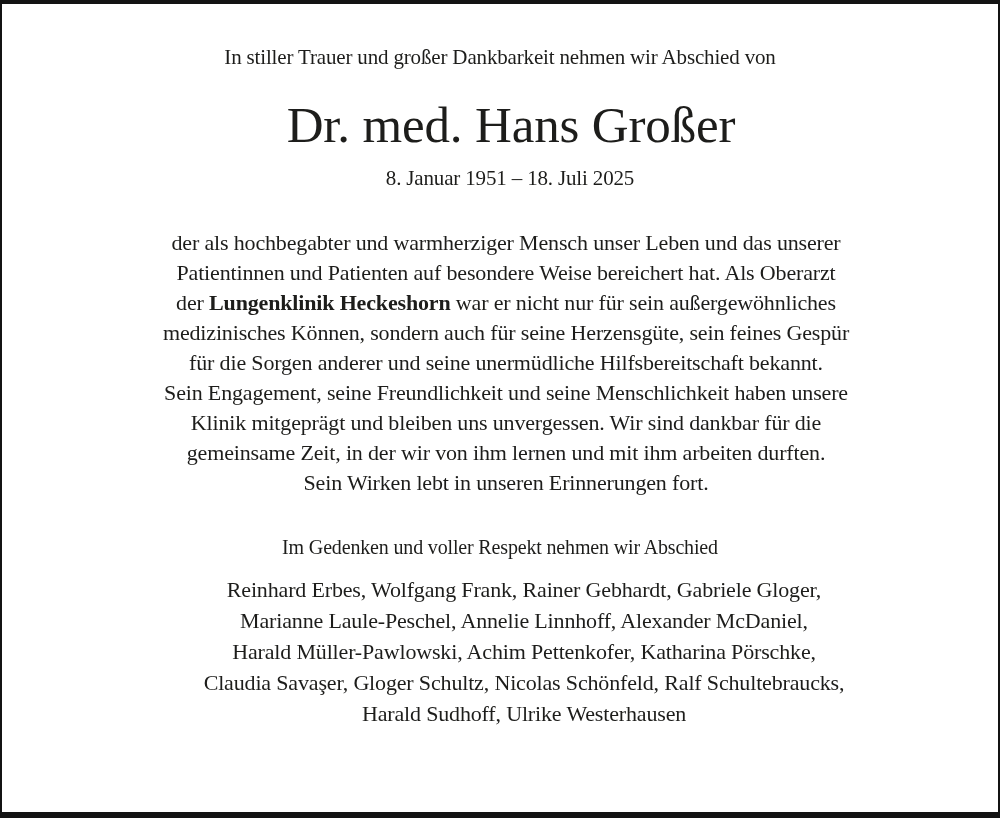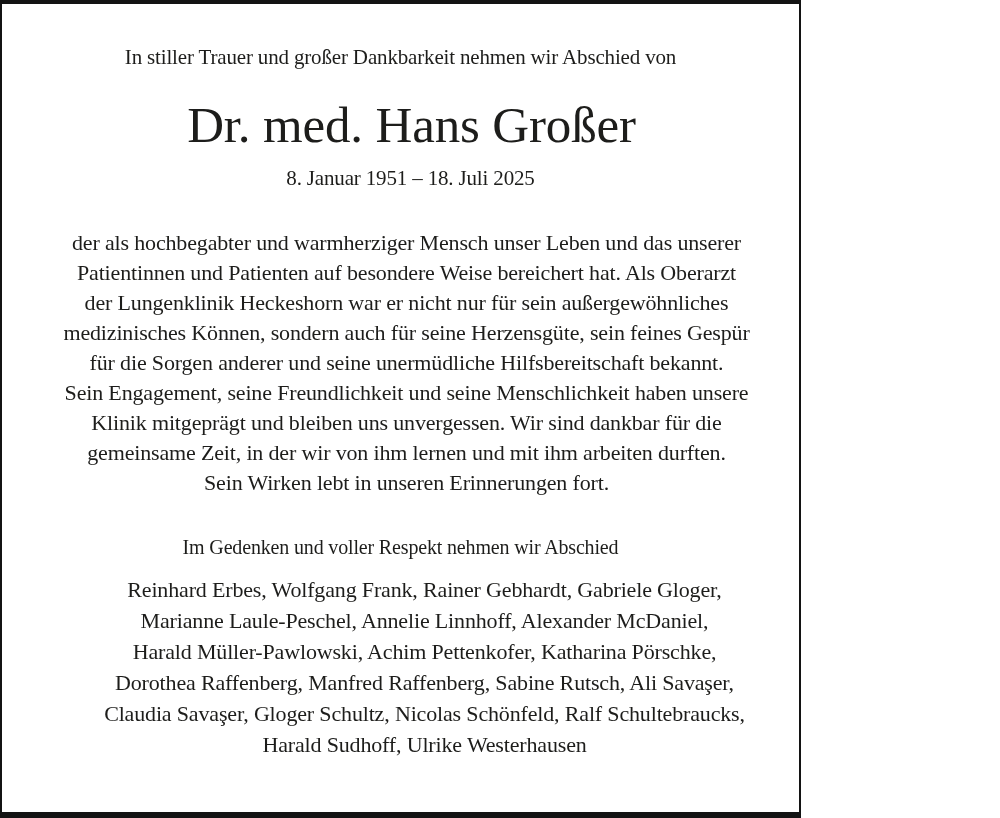--- a/index.html
+++ b/index.html
@@ -2,21 +2,21 @@
 <html><head>
 <meta charset="utf-8">
 <style>
   html, body {
     margin: 0;
     padding: 0;
     background: #ffffff;
   }
   .notice-card {
     box-sizing: border-box;
-    width: 801px;
+    width: 1000px;
     height: 818px;
     background: #ffffff;
     border-style: solid;
     border-color: #131313;
     border-top-width: 4px;
     border-right-width: 2px;
     border-bottom-width: 6px;
     border-left-width: 2px;
     padding-top: 40px;
     overflow: hidden;
@@ -45,21 +45,21 @@
   .obituary-body {
     margin-top: 36px;
     font-size: 22px;
   }
   .obituary-body .body-line {
     line-height: 30px;
     white-space: nowrap;
     padding-left: 12px;
   }
   .clinic-name {
-    font-weight: normal;
+    font-weight: bold;
   }
   .farewell-line {
     margin-top: 35px;
     font-size: 20px;
     line-height: 29px;
   }
   .mourners-list {
     margin-top: 12px;
     font-size: 22px;
     padding-left: 48px;
@@ -91,18 +91,17 @@
     <div class="body-line">gemeinsame Zeit, in der wir von ihm lernen und mit ihm arbeiten durften.</div>
     <div class="body-line">Sein Wirken lebt in unseren Erinnerungen fort.</div>
   </div>
 
   <div class="farewell-line">Im Gedenken und voller Respekt nehmen wir Abschied</div>
 
   <div class="mourners-list">
     <div class="mourner-line">Reinhard Erbes, Wolfgang Frank, Rainer Gebhardt, Gabriele Gloger,</div>
     <div class="mourner-line">Marianne Laule-Peschel, Annelie Linnhoff, Alexander McDaniel,</div>
     <div class="mourner-line">Harald Müller-Pawlowski, Achim Pettenkofer, Katharina Pörschke,</div>
-    <div class="mourner-line">Dorothea Raffenberg, Manfred Raffenberg, Sabine Rutsch, Ali Savaşer,</div>
     <div class="mourner-line">Claudia Savaşer, Gloger Schultz, Nicolas Schönfeld, Ralf Schultebraucks,</div>
     <div class="mourner-line">Harald Sudhoff, Ulrike Westerhausen</div>
   </div>
 
 </div>
 
 </body></html>

